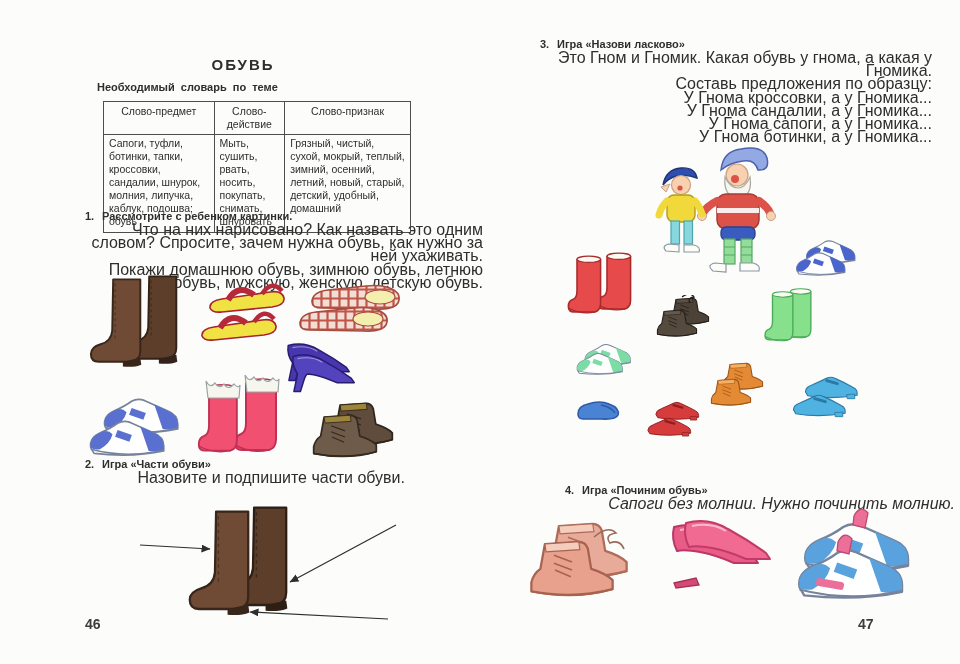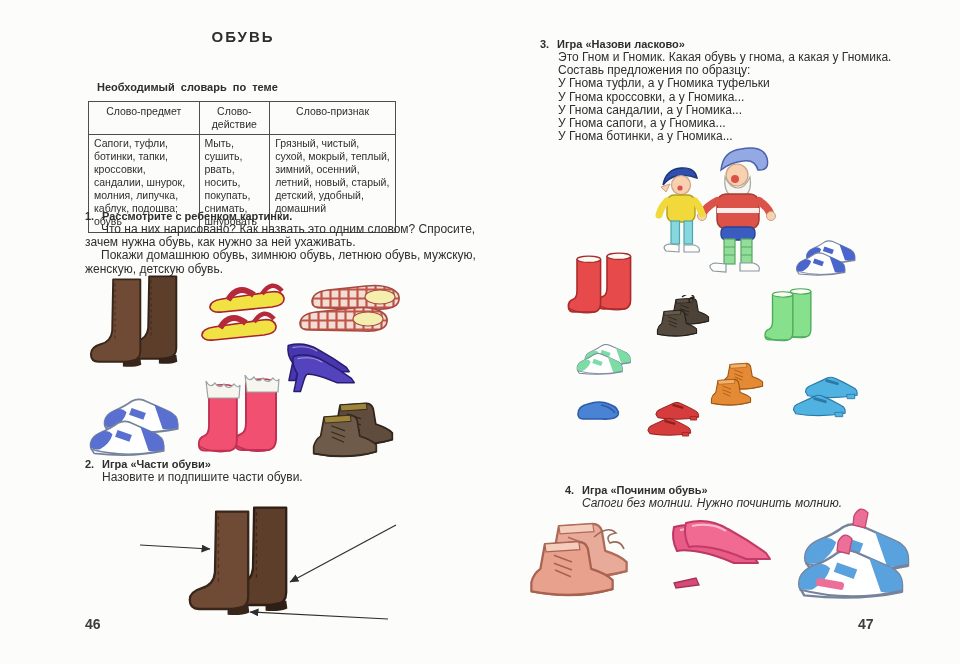--- a/index.html
+++ b/index.html
@@ -5,27 +5,27 @@
   * { margin:0; padding:0; box-sizing:border-box; }
   html,body { width:960px; height:664px; }
   body {
     position:relative; overflow:hidden;
     background:#fcfcfb;
     font-family:"Liberation Sans", sans-serif;
     color:#2e2e2e;
   }
   .abs { position:absolute; }
   .h { font-weight:bold; font-size:11px; line-height:13px; }
-  .bodytext { font-size:12px; line-height:13.2px; }
+  .bodytext { font-size:16px; line-height:13.2px;text-align:right; }
   .indent { text-indent:16px; }
   .num { display:inline-block; min-width:13px; font-weight:bold; margin-right:4px; }
   .page-num { font-size:14px; font-weight:bold; color:#3c3c3c; }
   .title { font-size:15px; font-weight:bold; letter-spacing:2px; text-align:center; }
   .vocab-heading { font-size:11px; font-weight:bold; word-spacing:3px; }
-  table.vocab { border-collapse:collapse; width:308px; font-size:10.5px; line-height:13px; }
+  table.vocab { border-collapse:collapse; width:308px; font-size:10.5px; line-height:13px;margin-left:15px; }
   table.vocab th, table.vocab td {
     border:1px solid #4d4d4d; padding:2px 5px 4px 5px;
     vertical-align:top; text-align:left; font-weight:normal;
   }
   table.vocab th { text-align:center; padding:3px 3px; }
   .italic { font-style:italic; }
   svg { display:block; }
 </style>
 </head>
 <body>
@@ -71,21 +71,21 @@
   </symbol>
   <symbol id="sym-ankle" viewBox="0 0 92 62">
     <path d="M22,8 L52,6 Q58,6 60,12 L63,30 Q76,34 82,40 L82,48 Q48,57 10,50 L10,42 Q12,34 18,30 Z" fill="var(--a,#6f5b49)" stroke="var(--b,#3d2f23)" stroke-width="2" stroke-linejoin="round"></path>
     <path d="M22,8 L52,6 L53,13 L23,15 Z" fill="var(--c,#9c8538)" stroke="var(--b,#3d2f23)" stroke-width="1"></path>
     <path d="M30,18 L46,24 M30,25 L46,31 M31,31 L45,37" stroke="var(--b,#3d2f23)" stroke-width="1.4"></path>
     <path d="M10,50 Q48,58 82,48" stroke="var(--b,#3d2f23)" stroke-width="1.6" fill="none"></path>
   </symbol>
 </defs>
 </svg>
 
-<div class="abs title" style="left:85px; top:28px; width:316px;">ОБУВЬ</div>
+<div class="abs title" style="left:85px; top:56px; width:316px;">ОБУВЬ</div>
 
 <div class="abs vocab-heading" style="left:97px; top:81px;">Необходимый словарь по теме</div>
 
 <table class="vocab abs" style="left:88px; top:101px;">
   <colgroup>
       <col style="width:36%">
       <col style="width:23%">
       <col style="width:41%">
     </colgroup>
   <tbody>
@@ -178,21 +178,20 @@
 
 <div class="abs page-num" style="left:85px; top:616px;">46</div>
 
 <div class="abs" style="left:540px; top:38px; width:392px;">
   <div class="h">
     <span class="num">3.</span><span>Игра «Назови ласково»</span>
   </div>
   <div class="bodytext" style="padding-left:18px;">
     <div>Это Гном и Гномик. Какая обувь у гнома, а какая у Гномика.</div>
     <div>Составь предложения по образцу:</div>
-    <div>У Гнома туфли, а у Гномика туфельки</div>
     <div>У Гнома кроссовки, а у Гномика...</div>
     <div>У Гнома сандалии, а у Гномика...</div>
     <div>У Гнома сапоги, а у Гномика...</div>
     <div>У Гнома ботинки, а у Гномика...</div>
   </div>
 </div>
 
 <svg class="abs" style="left:651px; top:144px;" width="146" height="133" viewBox="0 0 146 133" aria-label="Gnome and little Gnomik holding hands">
   <g>
     <path d="M70,26 Q72,7 90,5 Q112,1 116,14 Q119,27 107,26 Q104,15 92,17 Q78,19 70,26 Z" fill="#93a9e4" stroke="#4d62ab" stroke-width="1.5"></path>

